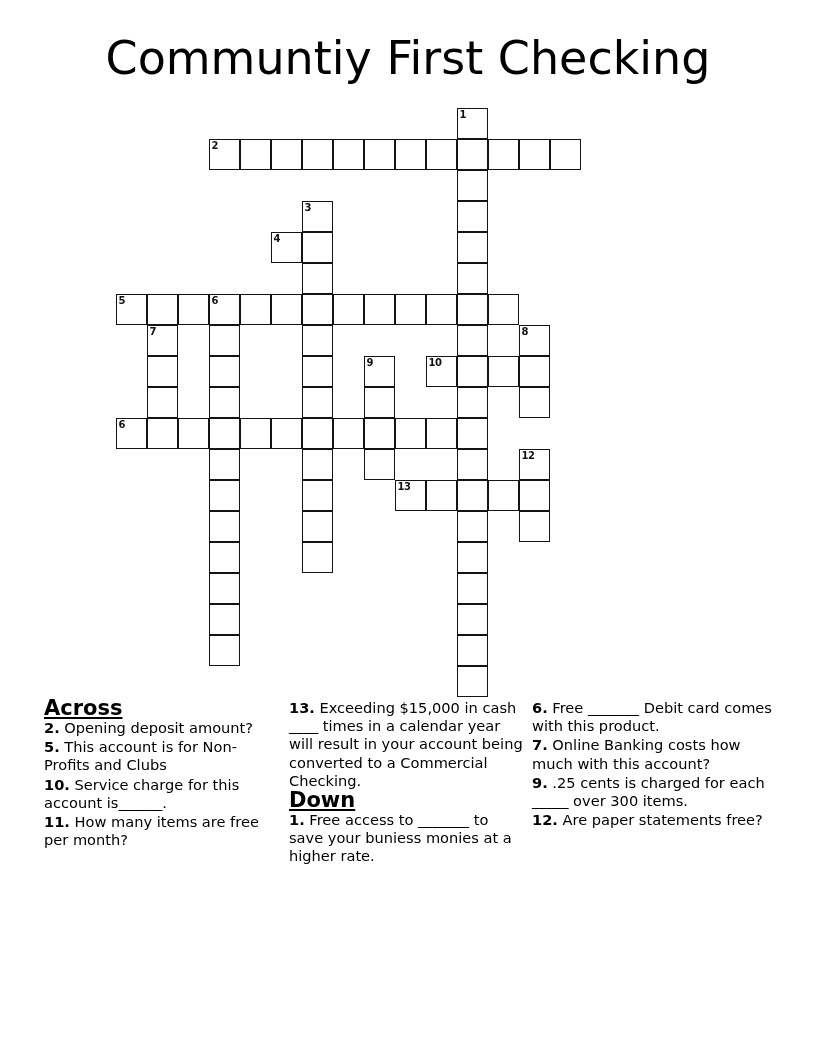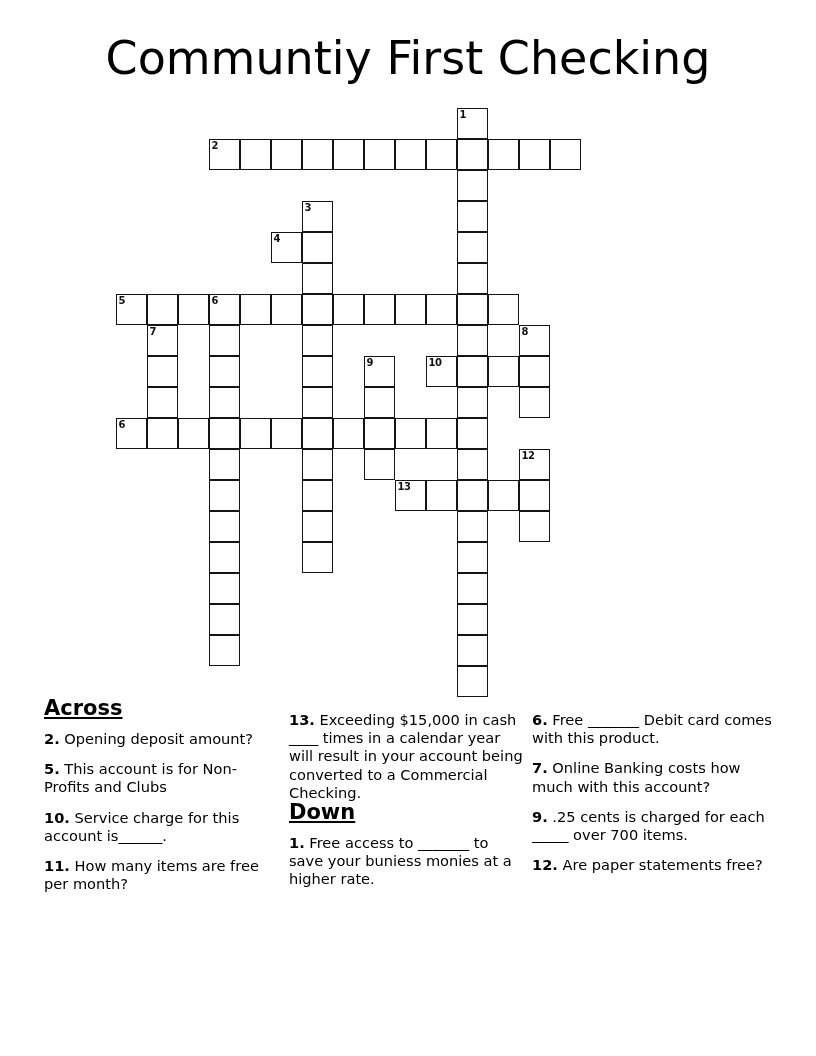--- a/index.html
+++ b/index.html
@@ -65,21 +65,21 @@
   .col-3{left:488px;width:242px;}
 
   .heading{
     font-weight:700;
     text-decoration:underline;
     margin:0 0 1px 0;
     font-size:21px;
     line-height:19px;
   }
   .clue{
-    margin:12px 0 1px 0;
+    margin:0 0 1px 0;
     text-indent:0;
   }
   .clue .n{font-weight:700;}
 </style>
 </head>
 <body>
 
 <div id="page">
 
   <div class="title">Communtiy First Checking</div>
@@ -213,18 +213,18 @@
         <p class="clue"><span class="n">11.</span><span> How many items are free per month?</span></p>
       </div>
     <div class="col col-2">
         <p class="clue"><span class="n">13.</span><span> Exceeding $15,000 in cash ____ times in a calendar year will result in your account being converted to a Commercial Checking.</span></p>
         <p class="heading">Down</p>
         <p class="clue"><span class="n">1.</span><span> Free access to _______ to save your buniess monies at a higher rate.</span></p>
       </div>
     <div class="col col-3">
         <p class="clue"><span class="n">6.</span><span> Free _______ Debit card comes with this product.</span></p>
         <p class="clue"><span class="n">7.</span><span> Online Banking costs how much with this account?</span></p>
-        <p class="clue"><span class="n">9.</span><span> .25 cents is charged for each _____ over 700 items.</span></p>
+        <p class="clue"><span class="n">9.</span><span> .25 cents is charged for each _____ over 300 items.</span></p>
         <p class="clue"><span class="n">12.</span><span> Are paper statements free?</span></p>
       </div>
   </div>
 
 </div>
 
 </body></html>

